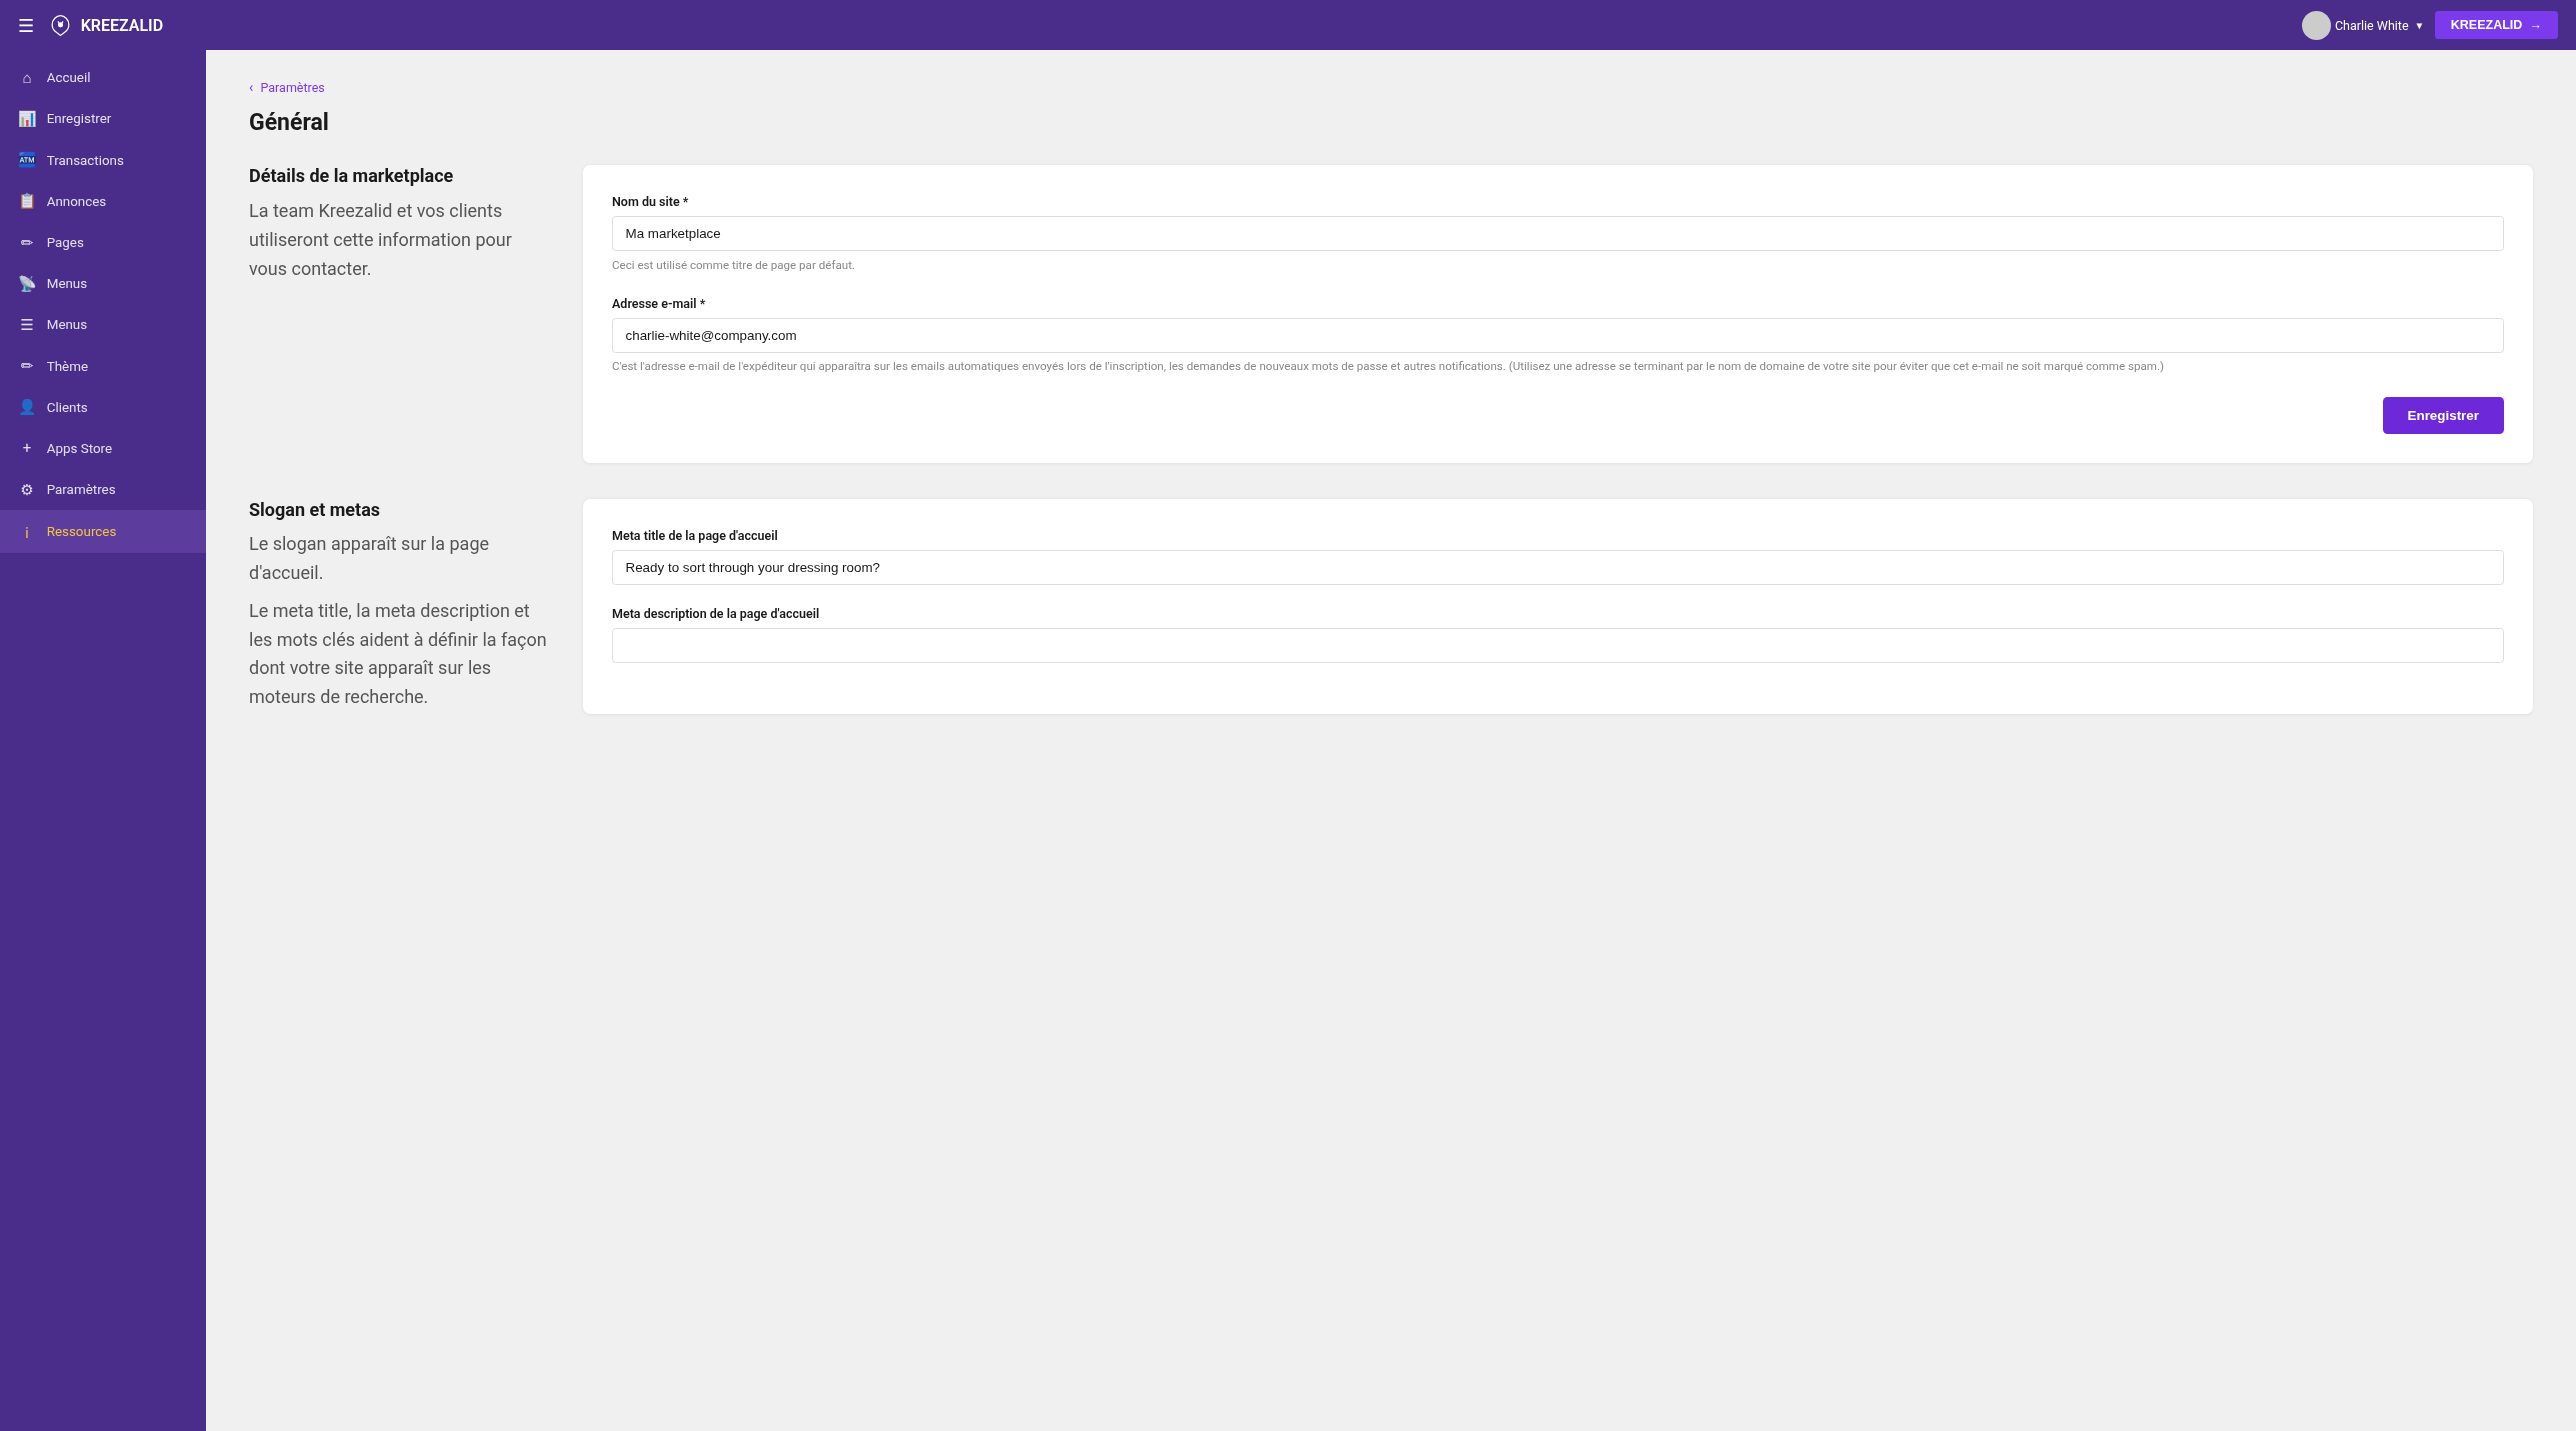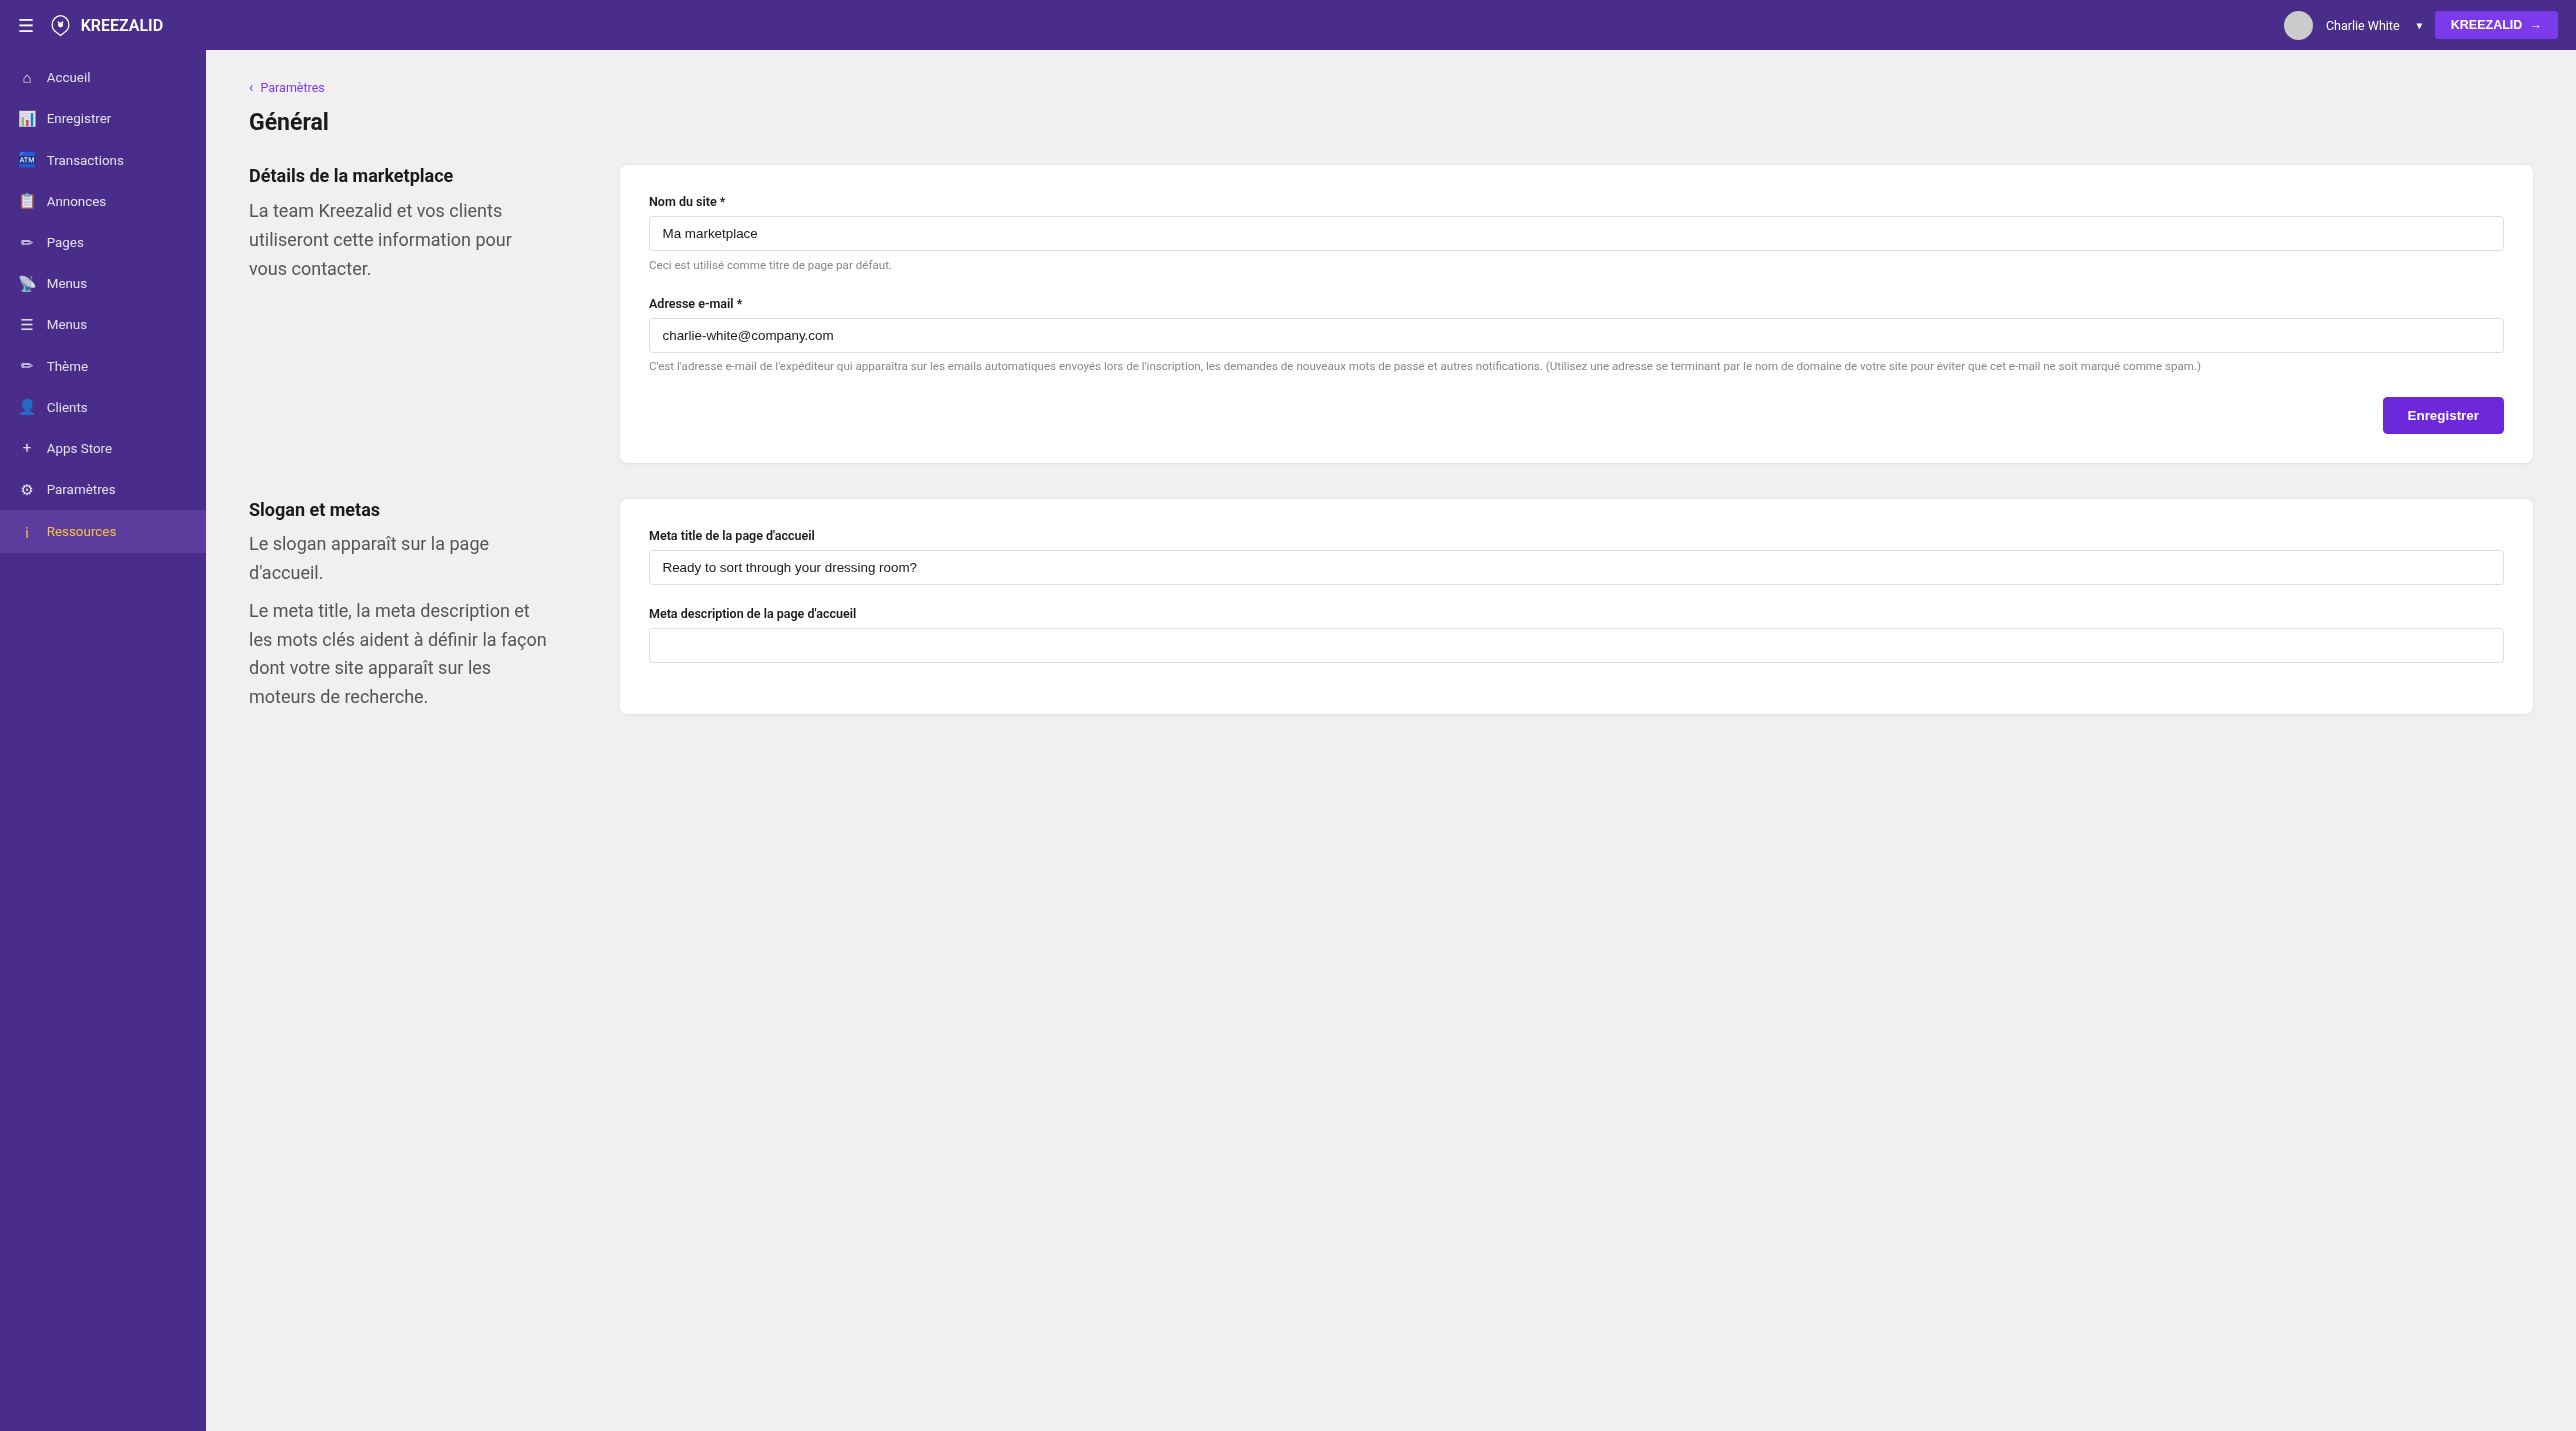--- a/index.html
+++ b/index.html
@@ -14,21 +14,21 @@
       justify-content: space-between;
       padding: 0 18px;
       flex-shrink: 0;
       z-index: 100;
     }
     .topnav-left { display: flex; align-items: center; gap: 14.3px; }
     .topnav-hamburger { color: white; font-size: 18px; cursor: pointer; }
     .topnav-brand { display: flex; align-items: center; gap: 7.2px; color: white; font-size: 16px; font-weight: 600; }
     .topnav-brand svg { width: 25px; height: 25px; fill: white; }
     .topnav-right { display: flex; align-items: center; gap: 10.7px; }
-    .user-menu { display: flex; align-items: center; gap: 13px; color: white; font-size: 12.5px; cursor: pointer; }
+    .user-menu { display: flex; align-items: center; gap: 4px; color: white; font-size: 12.5px; cursor: pointer; }
     .user-avatar { width: 29px; height: 29px; border-radius: 50%; background: #ccc; }
     .topnav-cta {
       background: #7c3aed;
       color: white;
       border: none;
       padding: 7.2px 16px;
       border-radius: 3.6px;
       font-size: 12.5px;
       font-weight: 600;
       cursor: pointer;
@@ -106,21 +106,20 @@
       font-size: 18px;
       color: #555;
       line-height: 1.6;
     }
     .section-right {
       flex: 1;
       background: white;
       border-radius: 7.2px;
       padding: 29px;
       box-shadow: 0 0.9px 3.6px rgba(0,0,0,0.07);
-      margin-left: 37px;
     }
 
     .form-group { margin-bottom: 21.5px; }
     .form-label {
       display: block;
       font-size: 12.5px;
       font-weight: 600;
       color: #1a1a1a;
       margin-bottom: 7.2px;
     }

